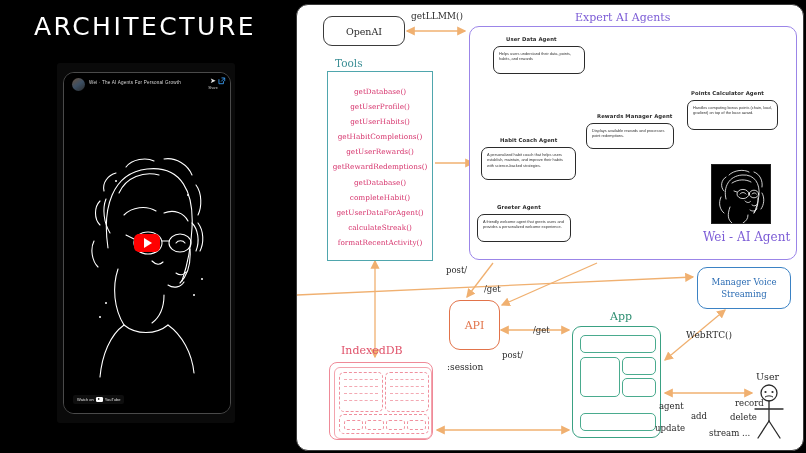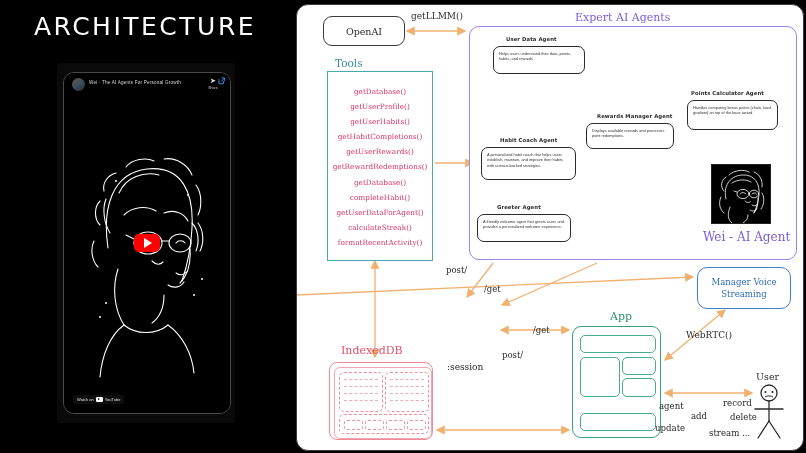--- a/index.html
+++ b/index.html
@@ -315,20 +315,23 @@
         <path d="M12 26 C8 22 9 15 14 12"></path>
         <path d="M17 10 C22 5 32 4 37 7"></path>
         <path d="M42 7 C48 9 51 16 50 22"></path>
         <path d="M50 28 C53 33 52 40 49 44"></path>
         <path d="M9 32 C6 38 8 45 12 48"></path>
         <path d="M20 18 C26 14 34 14 39 17"></path>
       </g>
     </svg>
     <div class="lbl wei-lbl">Wei - AI Agent</div>
 
+    <div class="api-box">
+      <span>API</span>
+    </div>
     <div class="lbl sess">:session</div>
     <div class="lbl post1">post/</div>
     <div class="lbl get1">/get</div>
     <div class="lbl get2">/get</div>
     <div class="lbl post2">post/</div>
 
     <div class="lbl idb-t">IndexedDB</div>
     <div class="idb-box">
       <div class="idb-in">
         <div class="idb-cell" style="left:4px;top:4px;width:42px;height:38px;">
@@ -380,19 +383,19 @@
           <circle cx="16.5" cy="9" r="1.1"></circle>
           <circle cx="23.5" cy="9" r="1.1"></circle>
         </g>
       <path d="M16 14 C18 12.5 22 12.5 24 14" fill="none" stroke="#2b2b2b" stroke-width="1"></path>
     </svg>
 
     <div class="verbs">
       <span class="verb" style="left:4px;top:6px;">agent</span>
       <span class="verb" style="left:36px;top:16px;">add</span>
       <span class="verb" style="left:0px;top:28px;">update</span>
-      <span class="verb" style="left:68px;top:3px;">record</span>
+      <span class="verb" style="left:80px;top:3px;">record</span>
       <span class="verb" style="left:75px;top:17px;">delete</span>
       <span class="verb" style="left:54px;top:33px;">stream ...</span>
     </div>
 
   </div>
 </div>
 
 </body></html>

